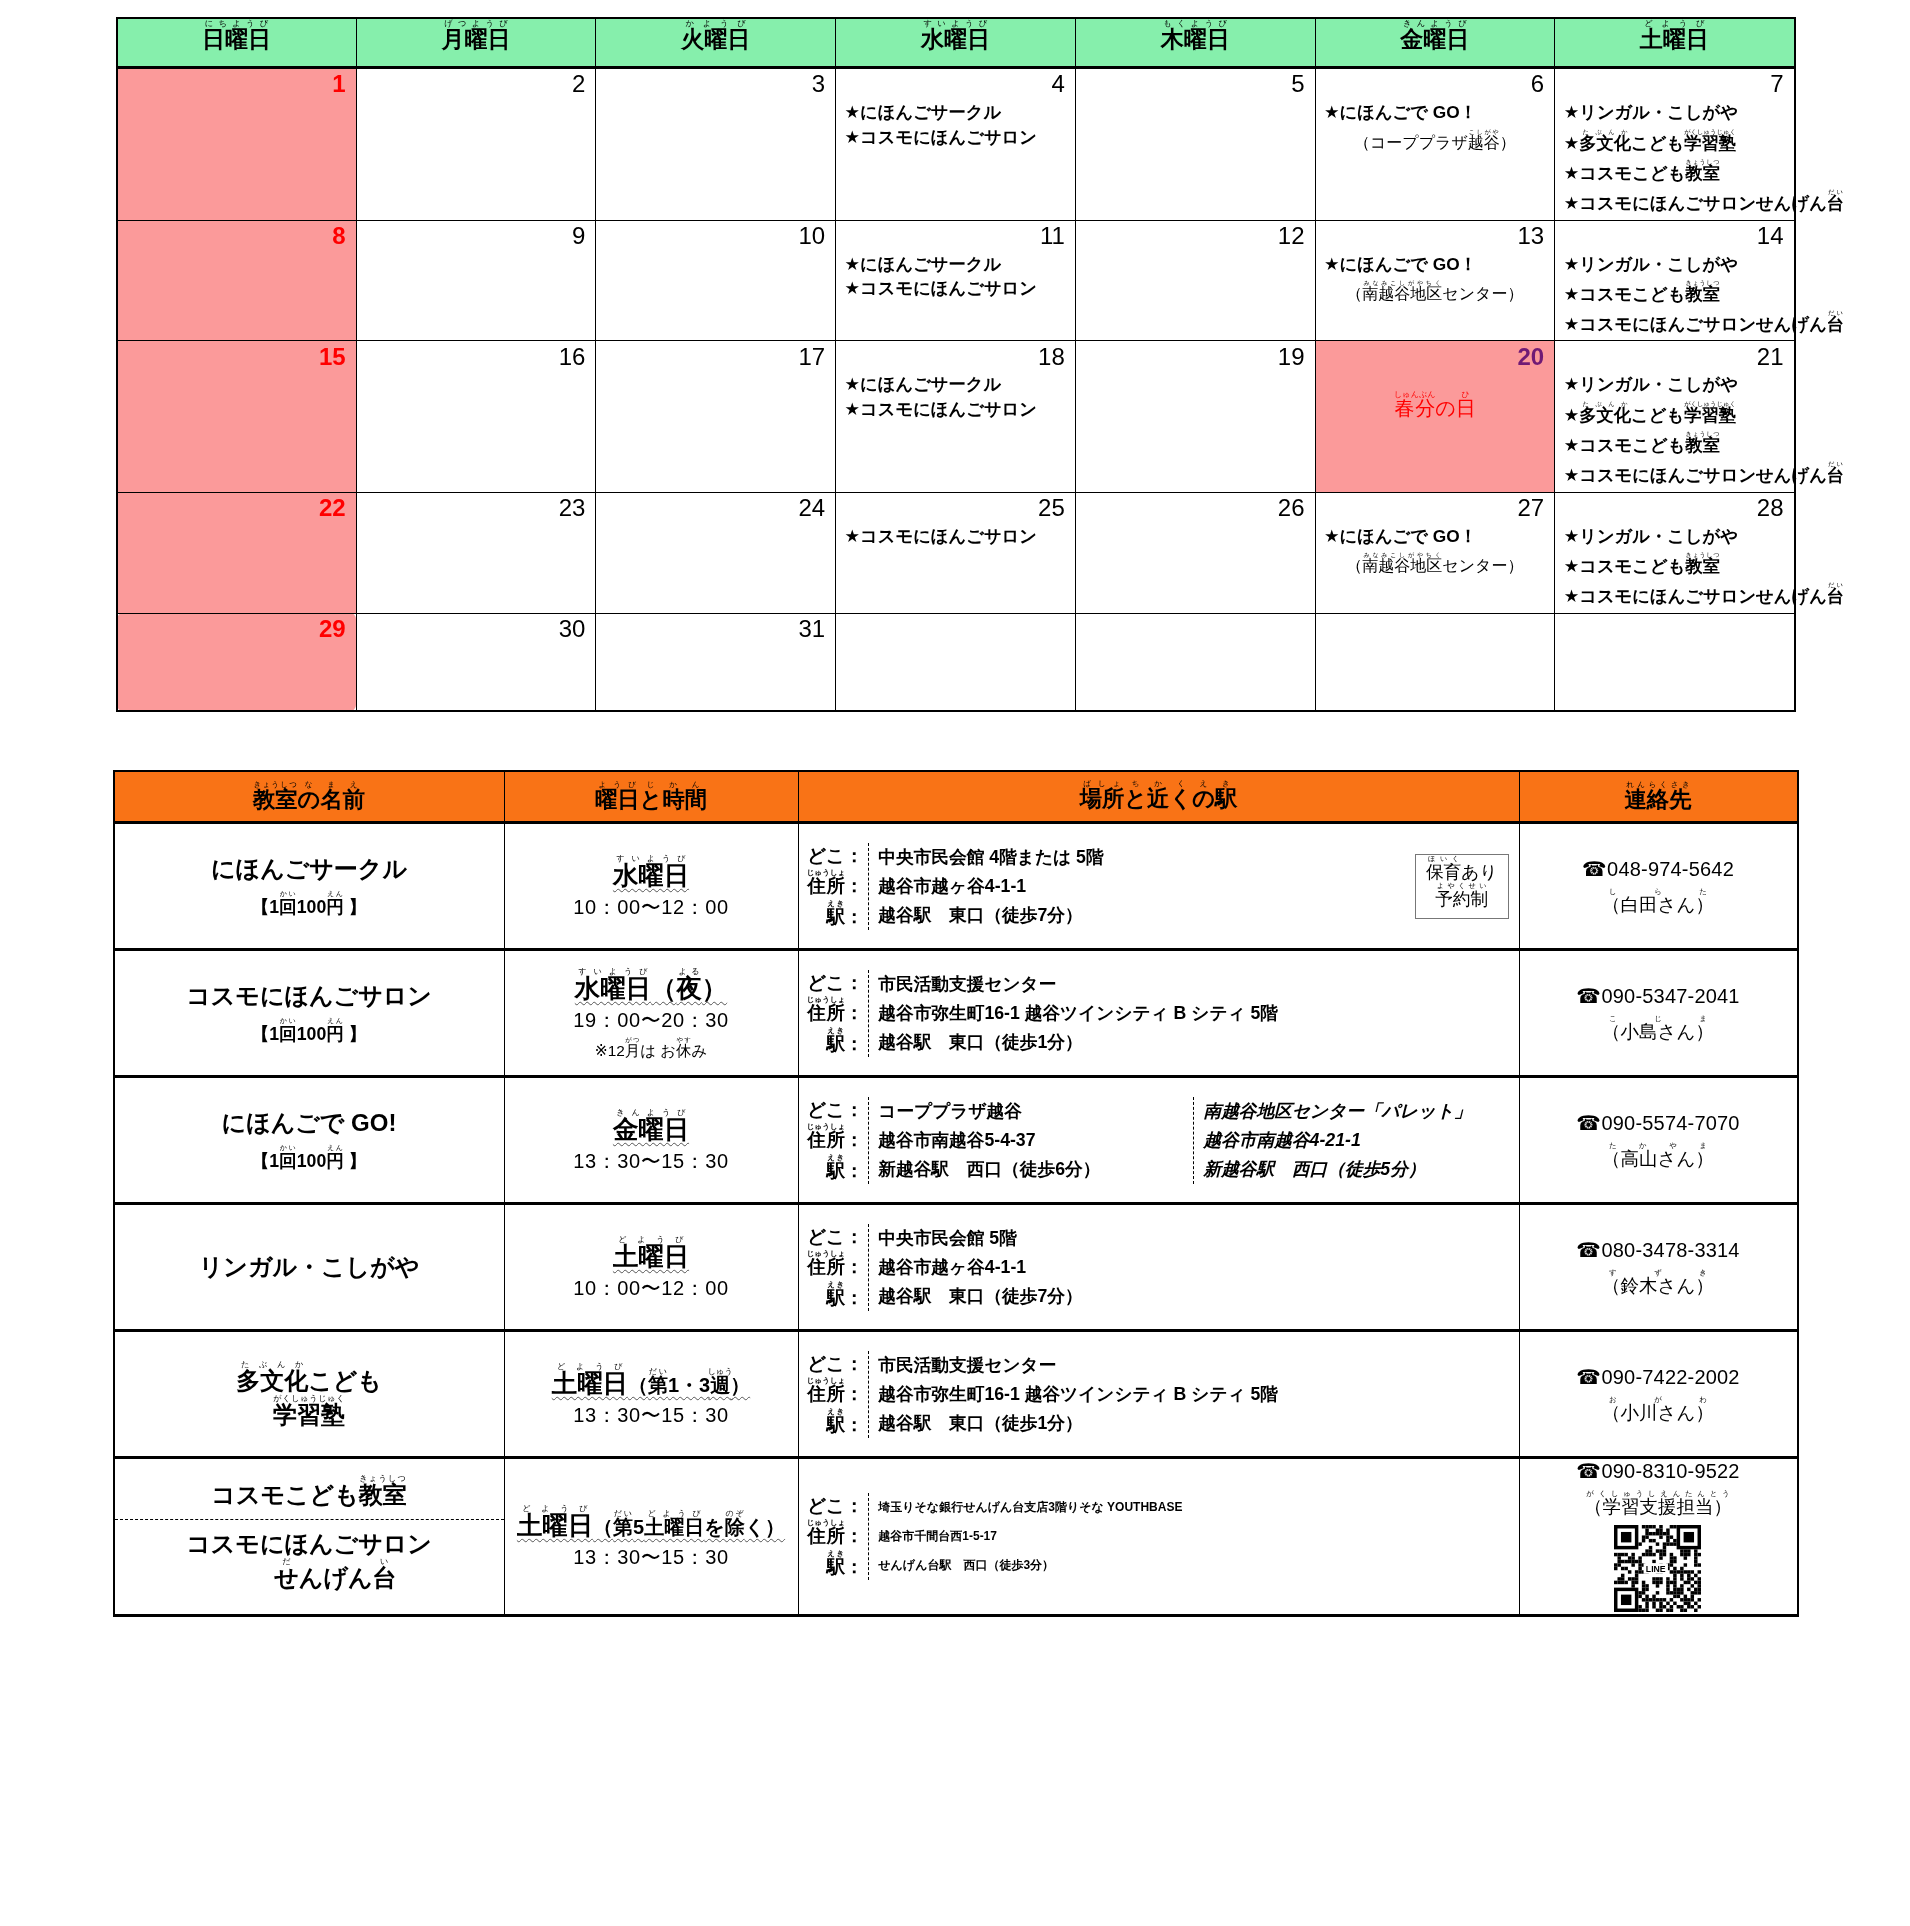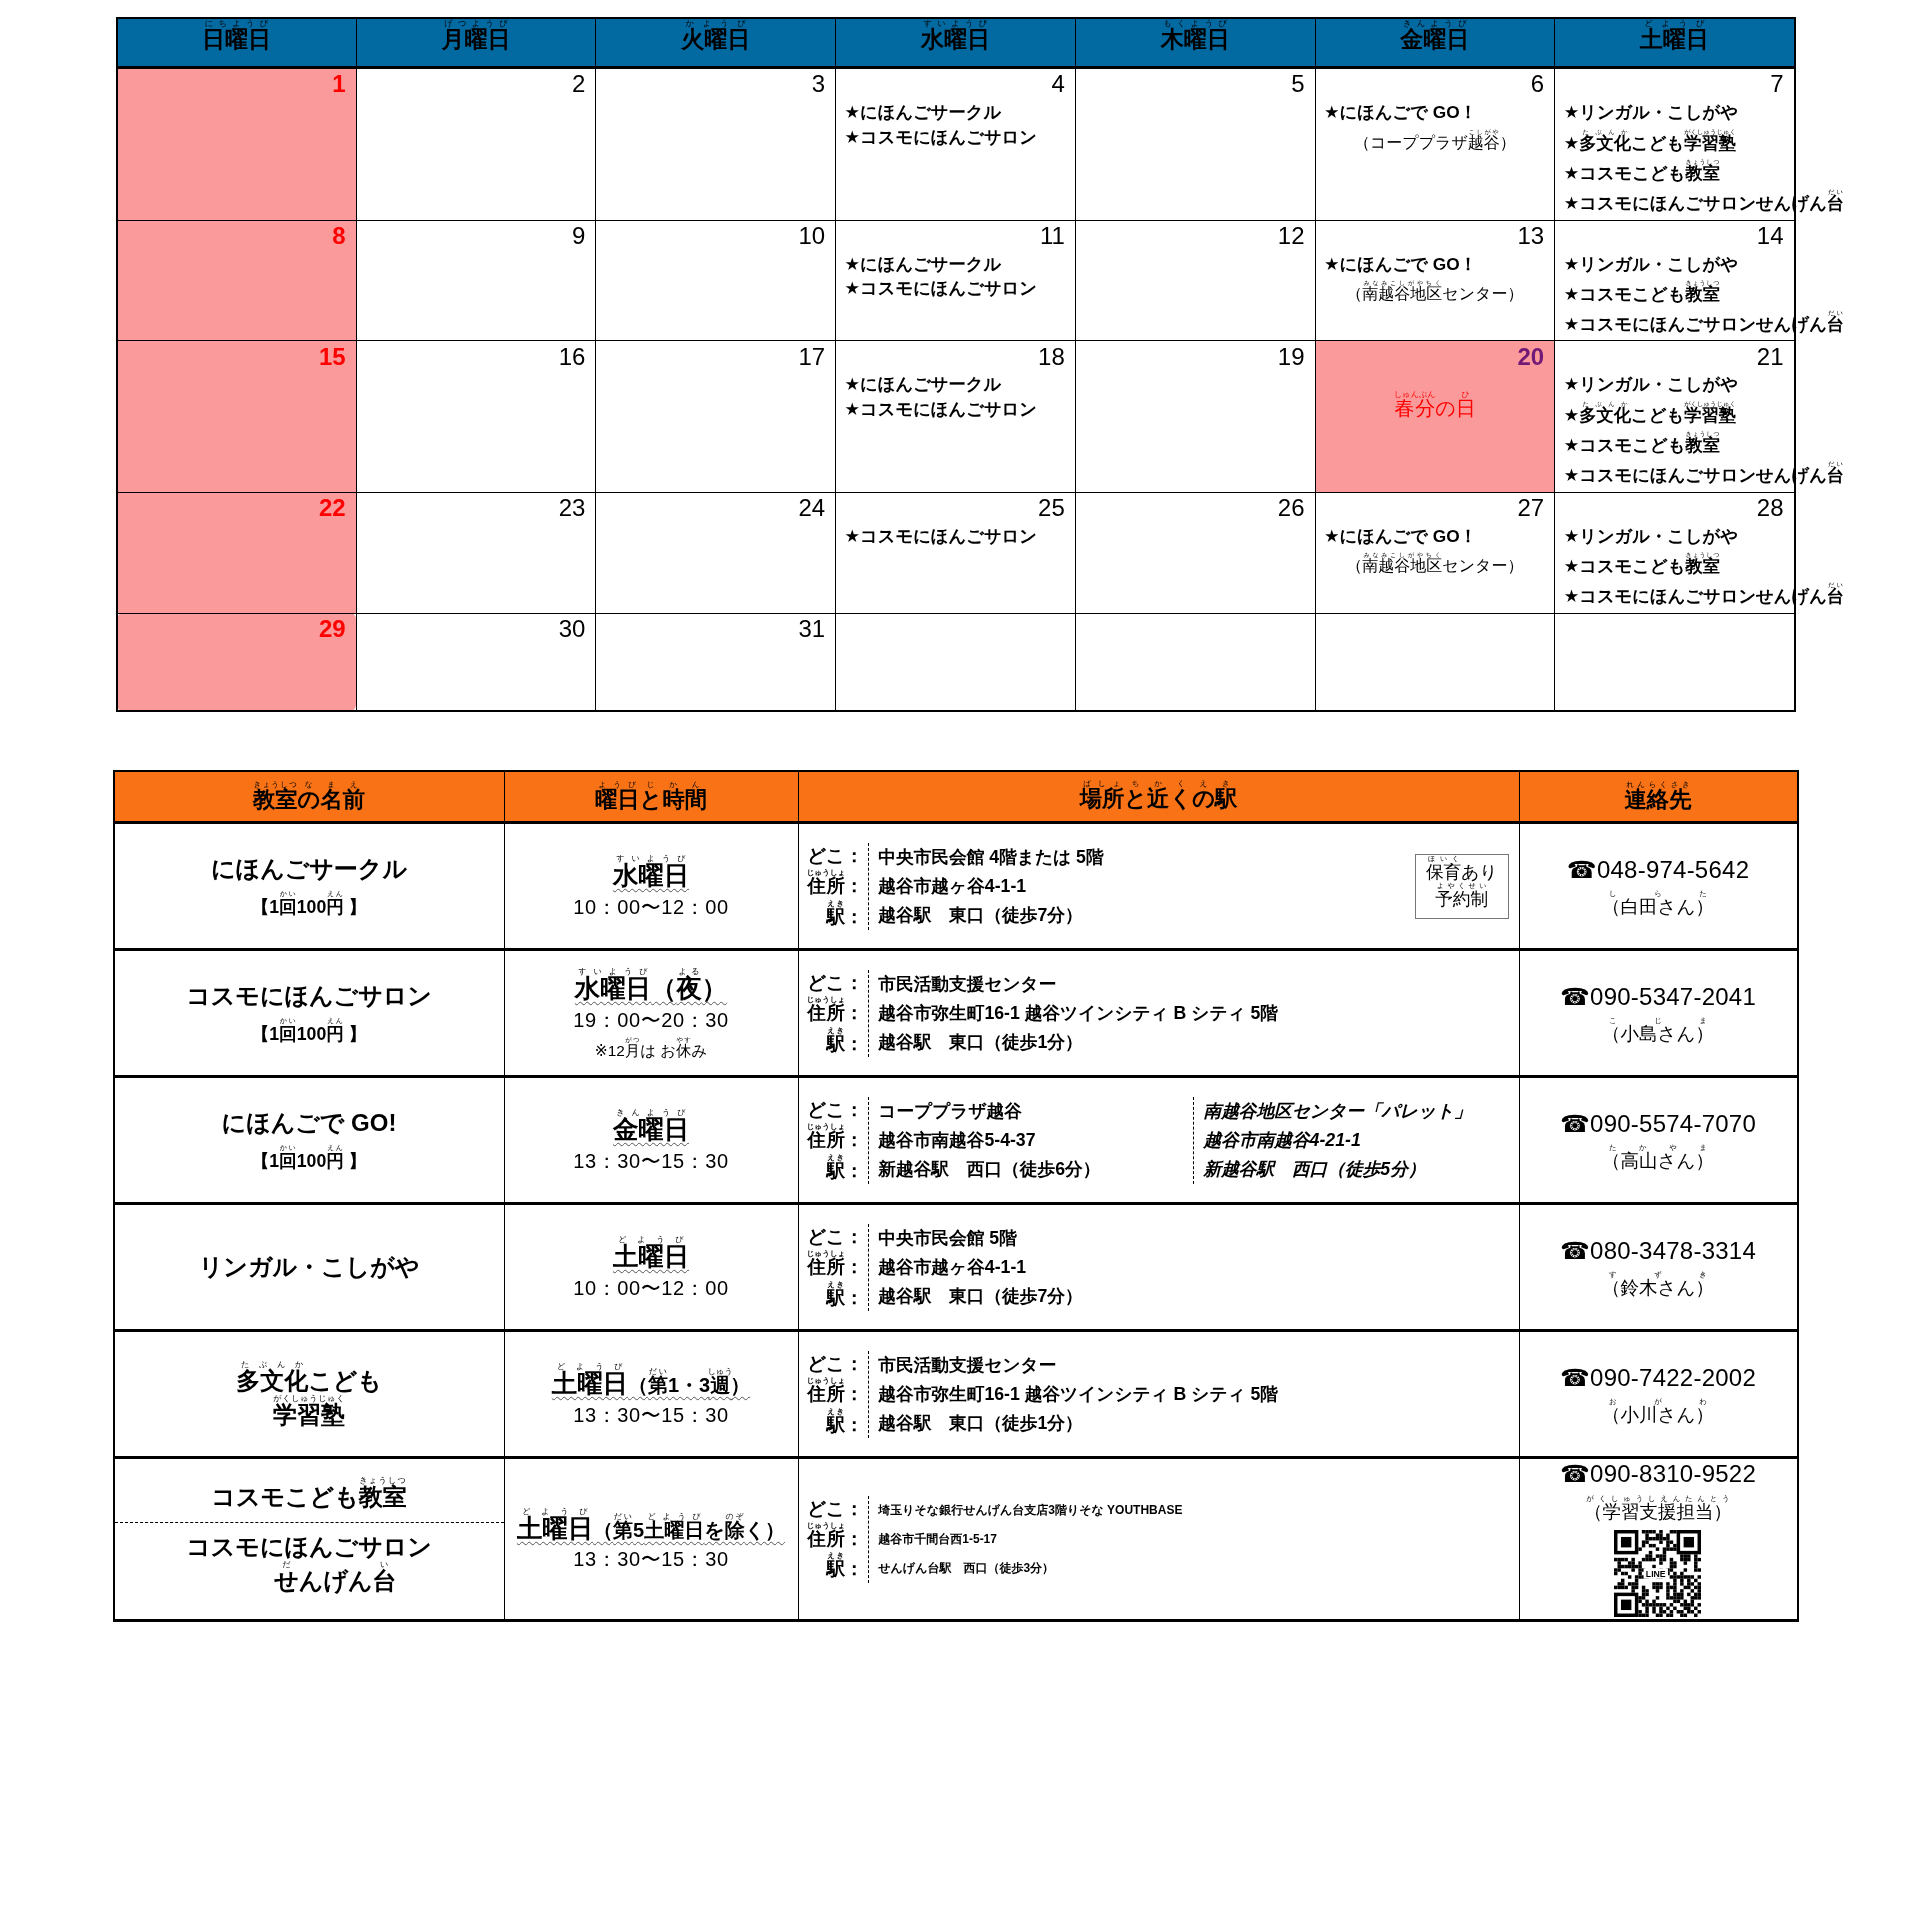--- a/index.html
+++ b/index.html
@@ -32,21 +32,21 @@
   
   table{border-collapse:collapse;}
   .cal{
     margin:17px auto 0 auto;
     width:1680px;
     table-layout:fixed;
     border:2.7px solid #000;
   }
   .cal th,.cal td{border:1.2px solid #000;padding:0;vertical-align:top;}
   .cal thead th{
-    background:#0369a1;
+    background:#86efac;
     height:42px;
     text-align:center;
     font-size:23px;font-weight:700;
     border-bottom:3.5px solid #000;
     padding-top:5.4px;
   }
   .cal thead th rt{font-size:.36em;font-weight:400;}
   .cal tbody td{height:109px;position:relative;}
   .cal tbody tr:last-child td{height:96px;border-radius:6px;}
   .daynum{
@@ -139,21 +139,21 @@
   .where-col.small .line{font-size:12px;}
   .badge{
     border:1.5px solid #777;
     padding:6.2px 10px;margin:auto 10px auto 6.2px;
     text-align:center;font-size:17.7px;font-weight:400;line-height:1.35;
     white-space:nowrap;align-self:center;
   }
   .badge rt{font-size:.40em;}
 
   .c-contact{width:277px;text-align:center;font-size:19px;line-height:1.25;}
-  .c-contact .tel{font-weight:400;letter-spacing:.01em;white-space:nowrap;font-size:24px;}
+  .c-contact .tel{font-weight:400;letter-spacing:.01em;white-space:nowrap;font-size:20px;}
   .c-contact .person{font-size:18.5px;margin-top:5.4px;}
   .c-contact .person rt{font-size:.40em;}
   .qr{width:89px;height:89px;margin:7px auto 0 auto;position:relative;background:#fff;}
   .qr svg{display:block;}
 </style>
 </head>
 <body>
 
 <div class="page">
 

